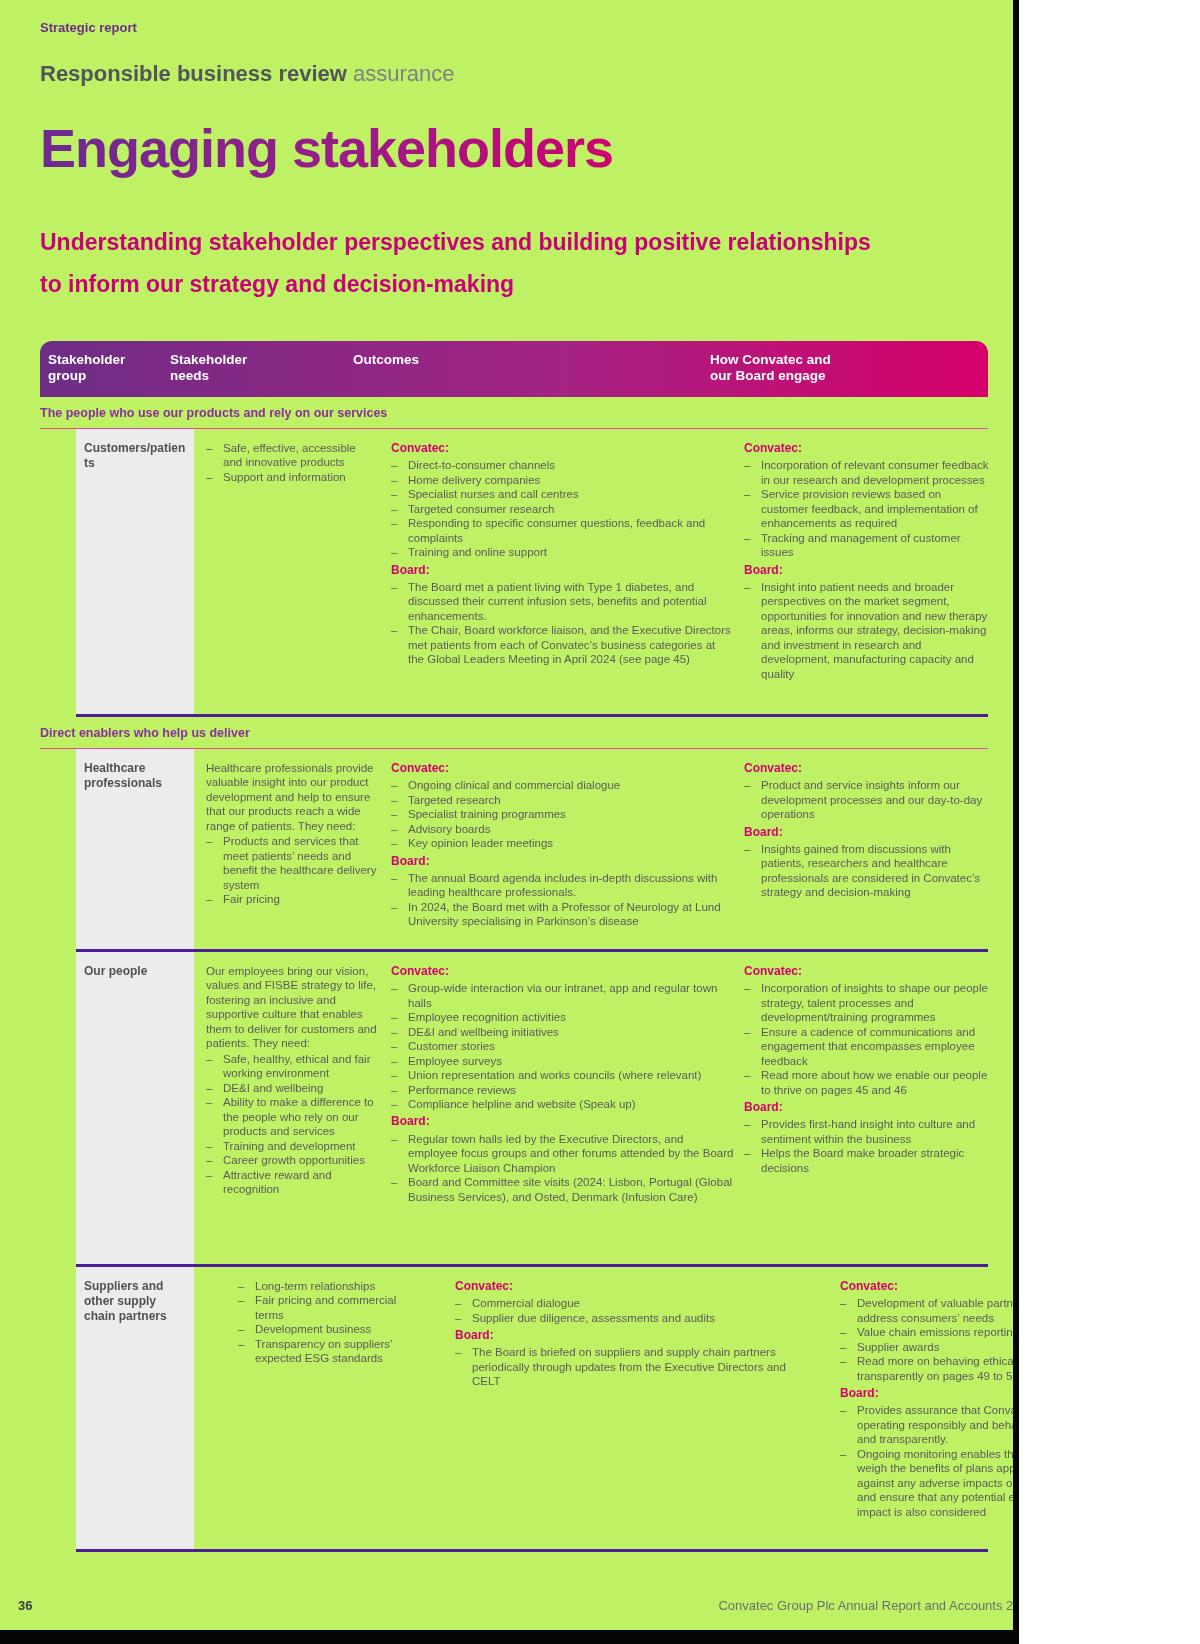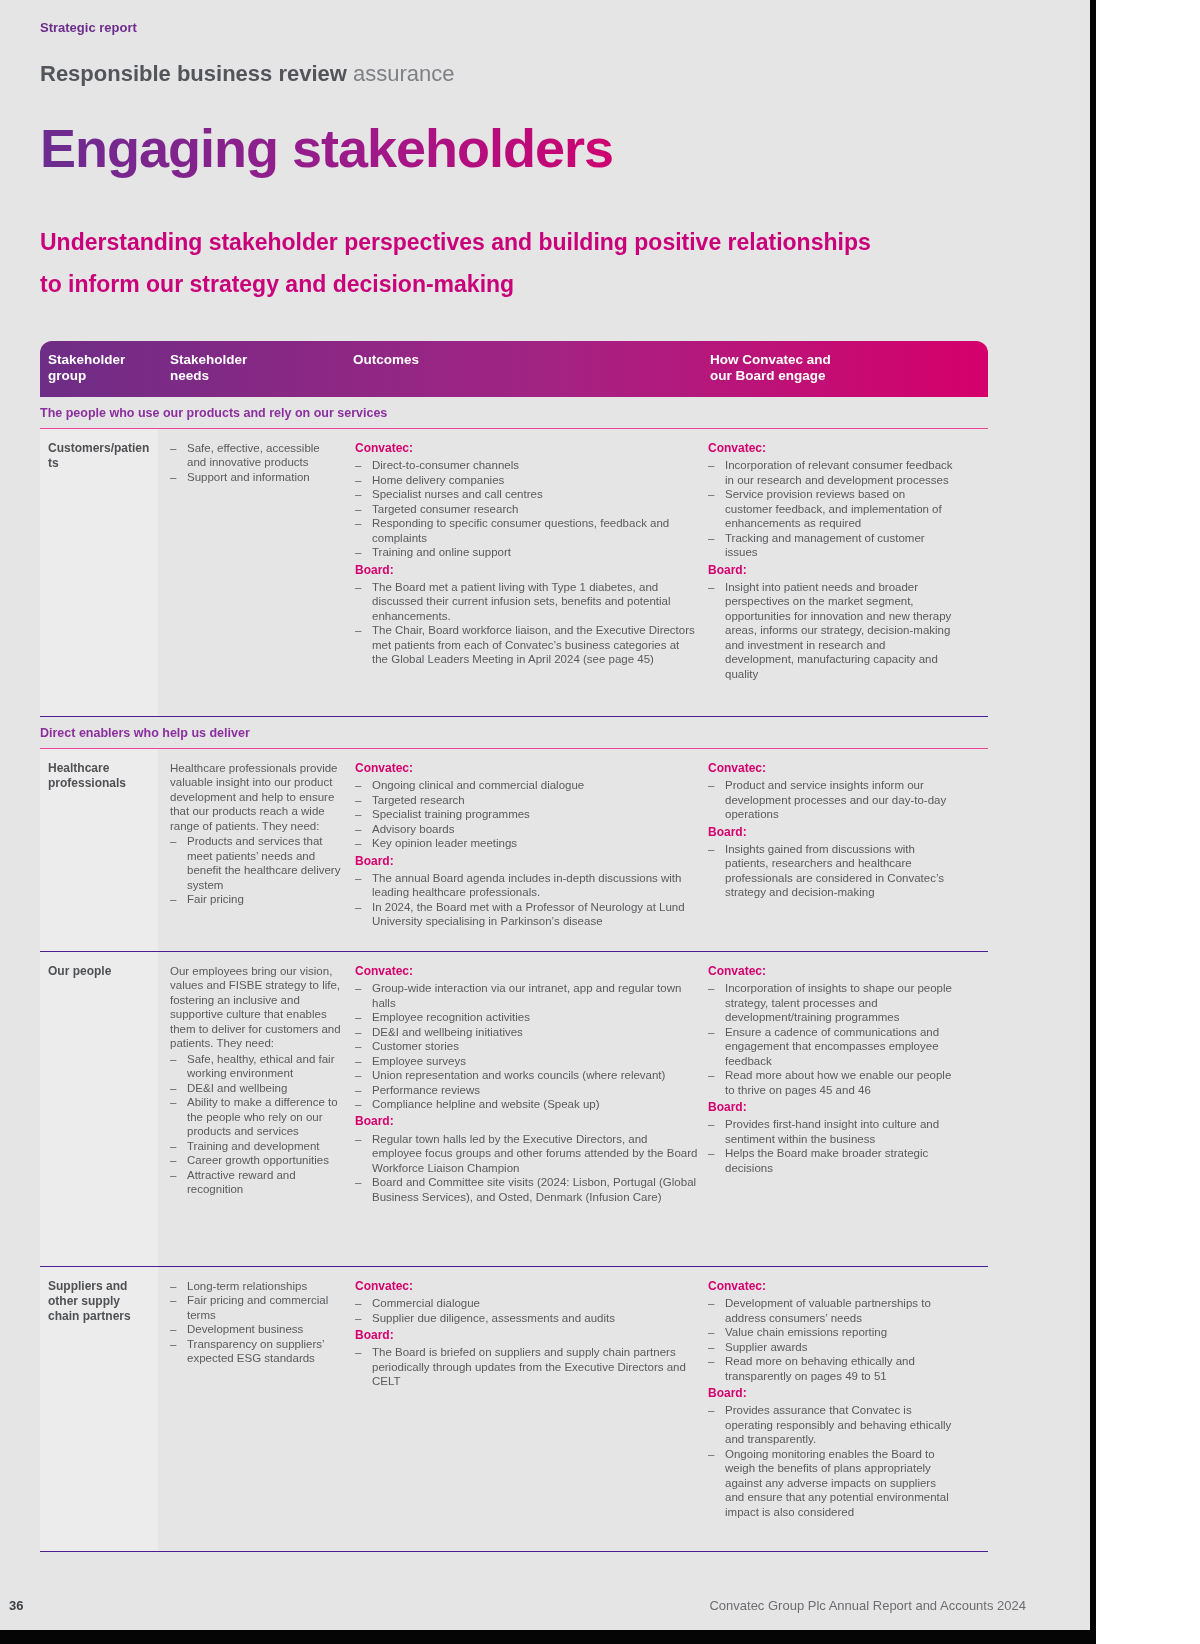--- a/index.html
+++ b/index.html
@@ -1,19 +1,19 @@
 <!DOCTYPE html>
 <html><head>
 <meta charset="utf-8">
 <style>
   * { margin:0; padding:0; box-sizing:border-box; }
   html,body { background:#ffffff; }
   body { font-family:"Liberation Sans","DejaVu Sans",sans-serif; }
   .page{
-    position:relative; width:1096px; height:1644px; background:#e5e5e5;
+    position:relative; width:1019px; height:1644px; background:#bef264;
     overflow:hidden;
   }
   .content{ margin-left:40px; width:948px; }
 
   .eyebrow{
     padding-top:20px; font-size:13px; font-weight:700; color:#6d2d8c;
   }
   .subhead{ margin-top:26px; font-size:22px; }
   .subhead .hb{ font-weight:700; color:#54555a; }
   .subhead .hl{ font-weight:400; color:#7f8085; }
@@ -40,38 +40,38 @@
     color:#ffffff; font-weight:700; font-size:13.5px; line-height:16px;
     padding-top:11px; white-space:pre-line;
   }
   .hc1{ padding-left:8px; } .hc2{ padding-left:12px; }
   .hc3{ padding-left:10px; } .hc4{ padding-left:8px; }
 
   .section-title{
     font-size:12.5px; font-weight:700; color:#8c2f9e;
     padding:9px 0 8px 0; border-bottom:1px solid #ec4899;
   }
-  .trow{ border-bottom:1px solid #4c1d95; }
+  .trow{ border-bottom:3px solid #4c1d95;margin-left:36px; }
 
   .cell{ font-size:11.5px; line-height:1.26; color:#5a5b5d; padding-top:12px; padding-bottom:12px; }
   .c-group{ background:#ececec; padding-left:8px; padding-right:6px; }
   .group-label{ font-weight:700; font-size:12px; color:#505154; line-height:1.25; overflow-wrap:break-word; }
   .c-needs{ padding-left:12px; padding-right:4px; }
   .needs-intro{ margin-bottom:1px; }
   .c-engage{ padding-left:10px; padding-right:2px; }
   .c-outcomes{ padding-left:8px; padding-right:34px; }
 
   .pink-label{ color:#d6006e; font-weight:700; font-size:12px; margin-top:3px; margin-bottom:2px; }
   .pink-label:first-child{ margin-top:0; }
   .bullet{ display:flex; }
   .bullet .dash{ flex:none; width:17px; }
   .bullet .btext{ flex:1; }
 
   .footer{
-    position:absolute; left:9px; top:1598px; width:1017px;
+    position:absolute; left:18px; top:1598px; width:1017px;
     display:flex; justify-content:space-between; align-items:baseline;
     font-size:13px;
   }
   .pagenum{ font-weight:700; color:#3f4043; }
   .report-title{ font-weight:400; color:#6d6e71; }
 
   .edge-right{ position:absolute; top:0; right:0; width:6px; height:1644px; background:#050505; }
   .edge-bottom{ position:absolute; left:0; bottom:0; width:1200px; height:14px; background:#050505; }
 </style>
 </head>
@@ -328,21 +328,21 @@
               <div class="bullet">
                 <span class="dash">–</span>
                 <span class="btext">Provides first-hand insight into culture and sentiment within the business</span>
               </div>
               <div class="bullet">
                 <span class="dash">–</span>
                 <span class="btext">Helps the Board make broader strategic decisions</span>
               </div>
             </div>
           </div>
-          <div class="grid trow" style="min-height: 285px;">
+          <div class="grid trow" style="min-height: 285px; gap: 32px;">
             <div class="cell c-group">
               <div class="group-label">Suppliers and other supply chain partners</div>
             </div>
             <div class="cell c-needs">
               <div class="bullet">
                 <span class="dash">–</span>
                 <span class="btext">Long-term relationships</span>
               </div>
               <div class="bullet">
                 <span class="dash">–</span>

